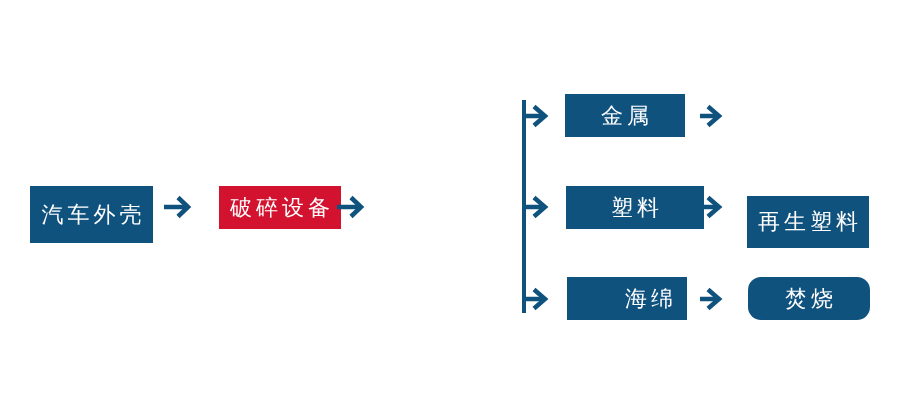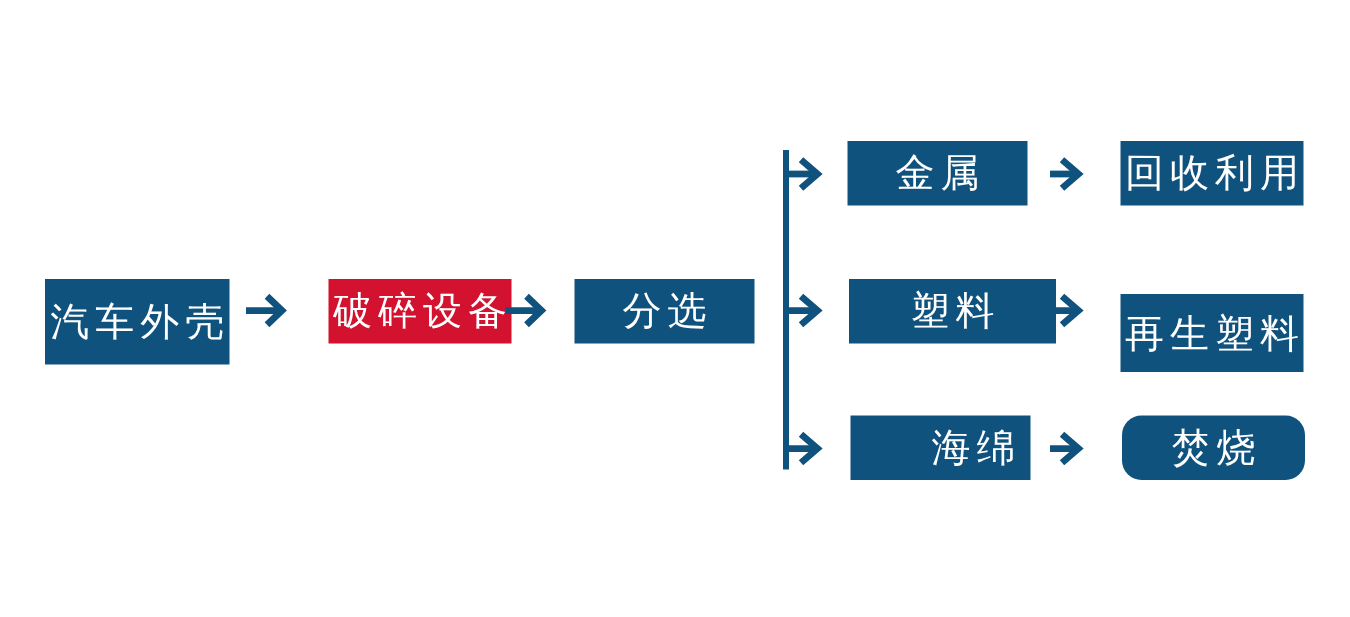--- a/index.html
+++ b/index.html
@@ -11,21 +11,21 @@
     height: 411px;
     background: var(--bg, #ffffff);
     overflow: hidden;
   }
   .box {
     position: absolute;
     display: flex;
     align-items: center;
     justify-content: center;
     color: var(--label, #ffffff);
-    font-size: 26px;
+    font-size: 22px;
     letter-spacing: 4px;
     text-indent: 4px;
     white-space: nowrap;
   }
   .box.blue { background: var(--blue, #10527E); }
   .box.red  { background: var(--red,  #D2122E); }
   .arrow { position: absolute; color: var(--blue, #10527E); }
   .vline {
     position: absolute;
     left: 522px; top: 100px;
@@ -49,38 +49,36 @@
 
   <div class="box red" style="left:219px; top:186px; width:122px; height:43px;">破碎设备</div>
 
   <svg class="arrow" style="left:337px; top:195px;" width="32" height="24" viewBox="0 0 32 24">
     <g fill="none" stroke="currentColor" stroke-width="4.5">
       <line x1="0" y1="12" x2="22" y2="12"></line>
       <polyline points="14,2.5 24,12 14,21.5"></polyline>
     </g>
   </svg>
 
-  <div class="box blue" style="left:383px; top:186px; width:120px; height:43px;">分选</div>
 
   <div class="vline"></div>
 
   <svg class="arrow" style="left:526px; top:104px;" width="26" height="24" viewBox="0 0 26 24">
     <g fill="none" stroke="currentColor" stroke-width="4.5">
       <line x1="0" y1="12" x2="16" y2="12"></line>
       <polyline points="8,2.5 19,12 8,21.5"></polyline>
     </g>
   </svg>
   <div class="box blue" style="left:565px; top:94px; width:120px; height:43px;">金属</div>
   <svg class="arrow" style="left:700px; top:104px;" width="26" height="24" viewBox="0 0 26 24">
     <g fill="none" stroke="currentColor" stroke-width="4.5">
       <line x1="0" y1="12" x2="16" y2="12"></line>
       <polyline points="8,2.5 19,12 8,21.5"></polyline>
     </g>
   </svg>
-  <div class="box blue" style="left:747px; top:94px; width:122px; height:43px;">回收利用</div>
 
   <svg class="arrow" style="left:526px; top:195px;" width="26" height="24" viewBox="0 0 26 24">
     <g fill="none" stroke="currentColor" stroke-width="4.5">
       <line x1="0" y1="12" x2="16" y2="12"></line>
       <polyline points="8,2.5 19,12 8,21.5"></polyline>
     </g>
   </svg>
   <div class="box blue" style="left:566px; top:186px; width:138px; height:43px;">塑料</div>
   <svg class="arrow" style="left:700px; top:195px;" width="26" height="24" viewBox="0 0 26 24">
     <g fill="none" stroke="currentColor" stroke-width="4.5">

